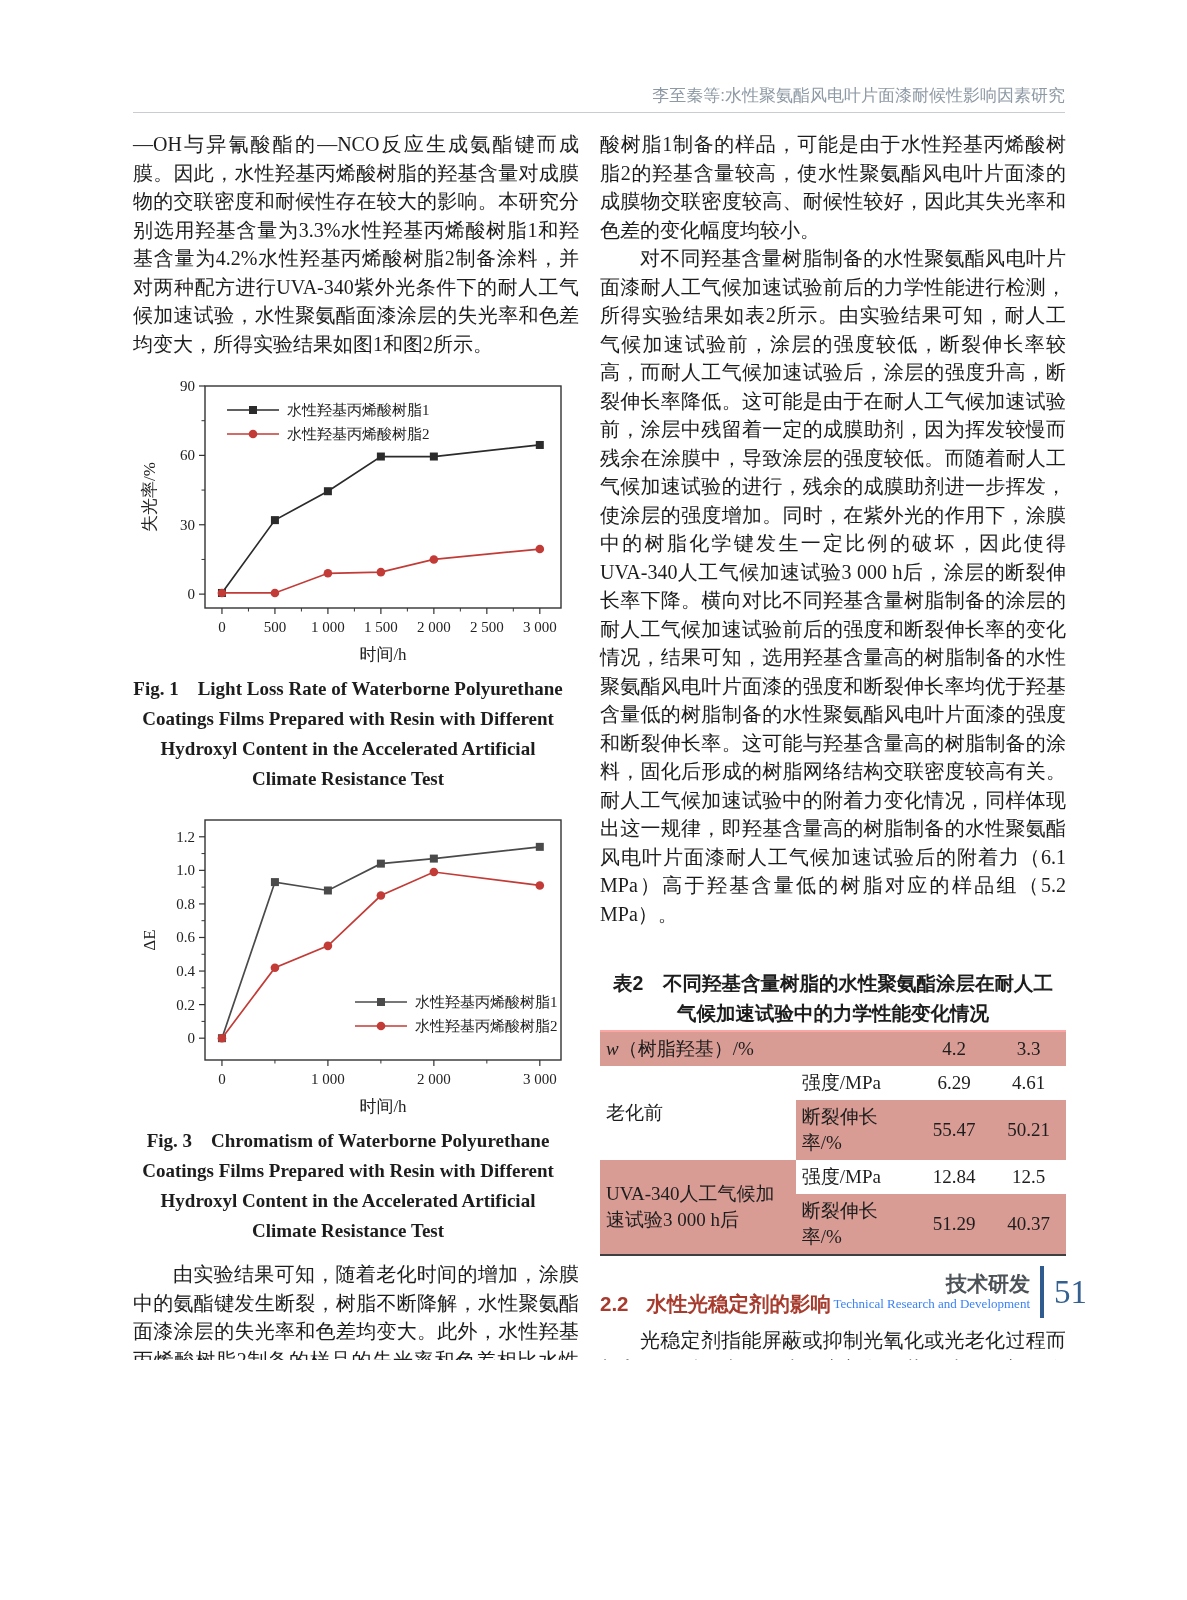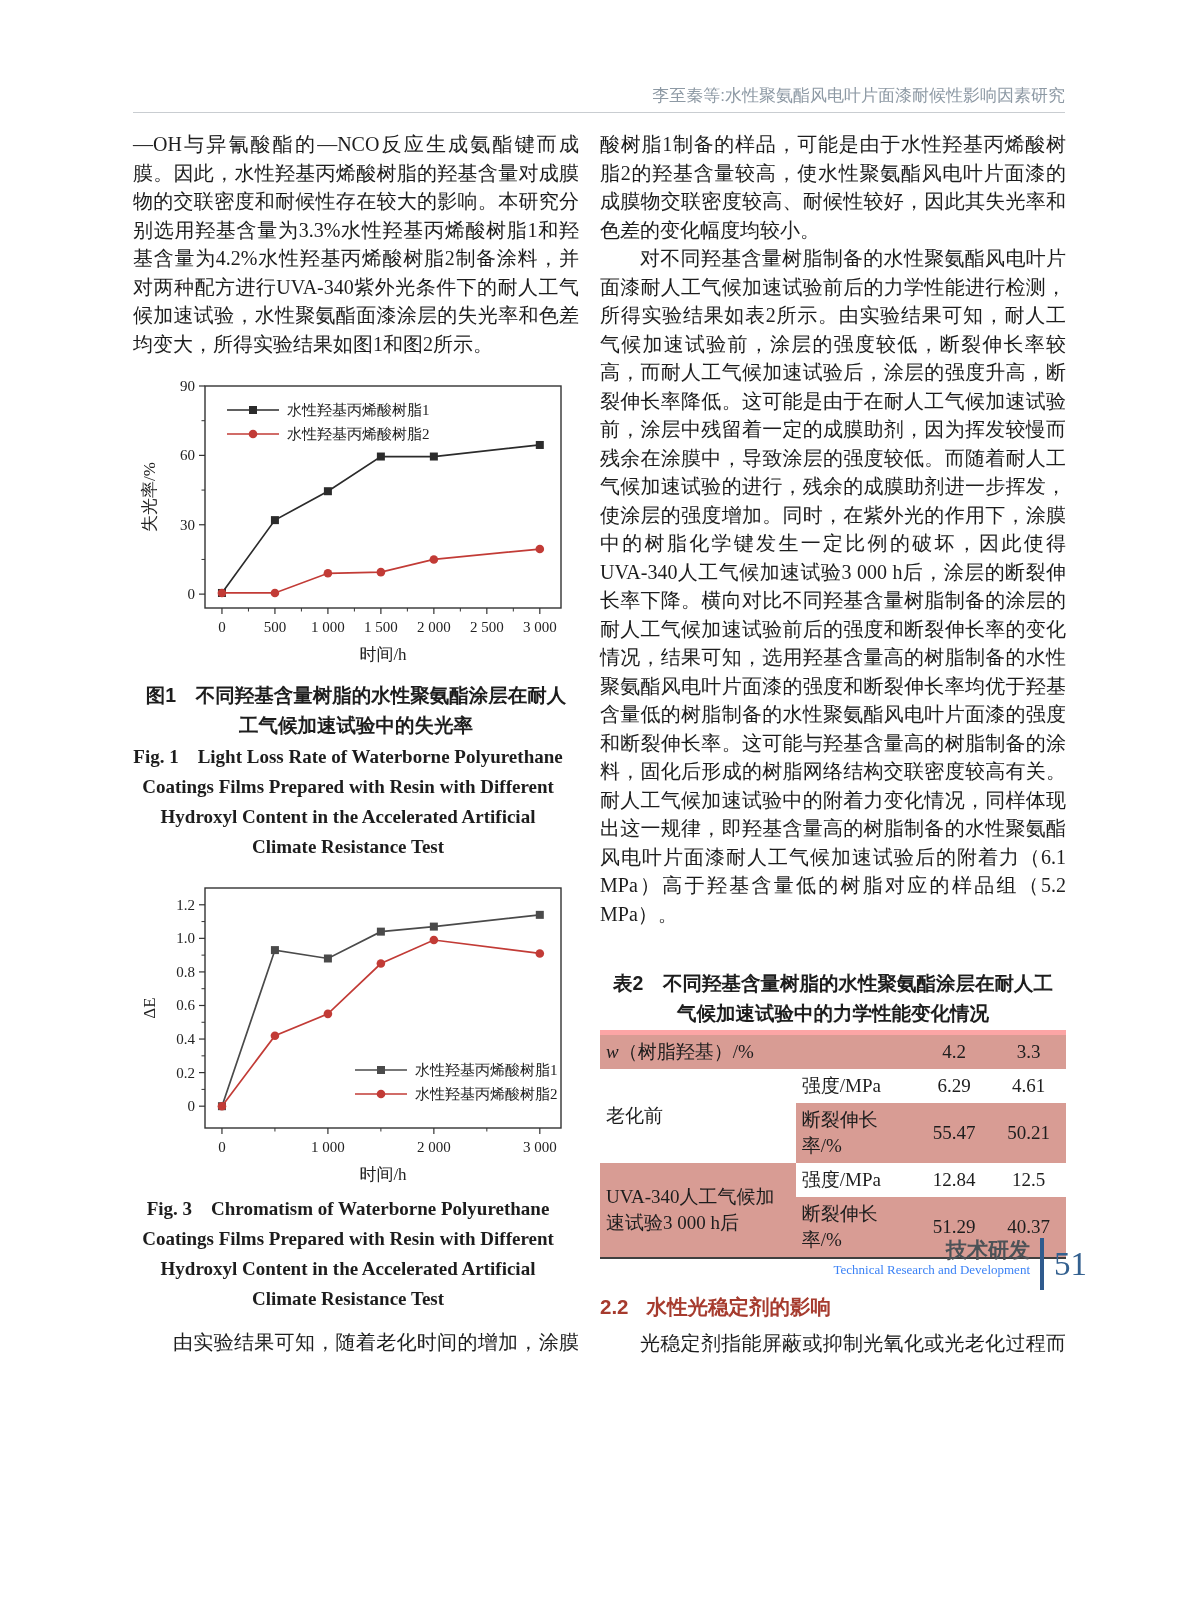--- a/index.html
+++ b/index.html
@@ -52,40 +52,40 @@
     font-weight:bold;font-size:19.5px;line-height:30px;
     text-align:center;margin:40px 4px 2px 4px;
   }
   .tbl-cap-en{
     font-weight:bold;font-size:19px;line-height:30px;
     text-align:center;margin:2px 0 10px 0;
   }
   table.data{
     width:100%;border-collapse:collapse;
     font-size:19px;
-    border-top:5px solid #fca5a5;border-bottom:2px solid #3f3f3f;
+    border-top:2px solid #fca5a5;border-bottom:2px solid #3f3f3f;
   }
   table.data td{padding:4px 6px;height:26px;}
   td.bg-pink{background:#d89c94;}
   td.bg-white{background:#ffffff;}
   td.num{text-align:center;width:16%;}
   td.prop{width:26%;}
   td.grp{width:42%;}
   .w-ital{font-style:italic;}
   
   .section-head{
     margin:34px 0 8px 0;
     font-family:"Liberation Sans","DejaVu Sans",sans-serif;
     font-weight:bold;font-size:20.5px;color:#a63b2e;
     display:flex;gap:18px;align-items:baseline;
   }
   
   .footer{
-    position:absolute;right:100px;bottom:70px;
-    display:flex;gap:10px;
+    position:absolute;right:100px;bottom:42px;
+    display:flex;align-items:center;gap:10px;
   }
   .footer-txt{text-align:right;}
   .footer-zh{
     font-family:"Liberation Sans","DejaVu Sans",sans-serif;
     font-weight:bold;font-size:21px;color:#4c5257;line-height:24px;
   }
   .footer-en{
     font-size:13px;color:#3b82f6;line-height:16px;
   }
   .footer-bar{width:4px;height:52px;background:#2f5b8e;}
@@ -155,21 +155,20 @@
           <circle cx="247.88095238095238" cy="202.15625" r="4.3" fill="#c23b36"></circle>
           <circle cx="300.8571428571429" cy="189.4375" r="4.3" fill="#c23b36"></circle>
           <circle cx="406.8095238095238" cy="179.03125" r="4.3" fill="#c23b36"></circle>
           <line x1="94" y1="40" x2="146" y2="40" stroke="#2b2b2b" stroke-width="1.7"></line>
           <rect x="116" y="36" width="8" height="8" fill="#2b2b2b"></rect>
           <text x="154" y="45" class="legend">水性羟基丙烯酸树脂1</text>
           <line x1="94" y1="64" x2="146" y2="64" stroke="#c23b36" stroke-width="1.7"></line>
           <circle cx="120" cy="64" r="4.3" fill="#c23b36"></circle>
           <text x="154" y="69" class="legend">水性羟基丙烯酸树脂2</text>
         </svg>
-      <div class="cap-zh">图1　不同羟基含量树脂的水性聚氨酯涂层在耐人工气候加速试验中的失光率</div>
       <div class="cap-en">Fig. 1　Light Loss Rate of Waterborne Polyurethane Coatings Films Prepared with Resin with Different Hydroxyl Content in the Accelerated Artificial Climate Resistance Test</div>
     </div>
 
     <div class="figure">
       <svg xmlns="http://www.w3.org/2000/svg" viewBox="0 0 446 318" width="446" height="318">
           <rect x="72" y="14" width="356" height="240" fill="none" stroke="#333" stroke-width="1.4"></rect>
           <line x1="88.95238095238095" y1="254" x2="88.95238095238095" y2="260" stroke="#333" stroke-width="1.2"></line>
           <text x="88.95238095238095" y="278" text-anchor="middle" class="tick">0</text>
           <line x1="194.9047619047619" y1="254" x2="194.9047619047619" y2="260" stroke="#333" stroke-width="1.2"></line>
           <text x="194.9047619047619" y="278" text-anchor="middle" class="tick">1 000</text>

